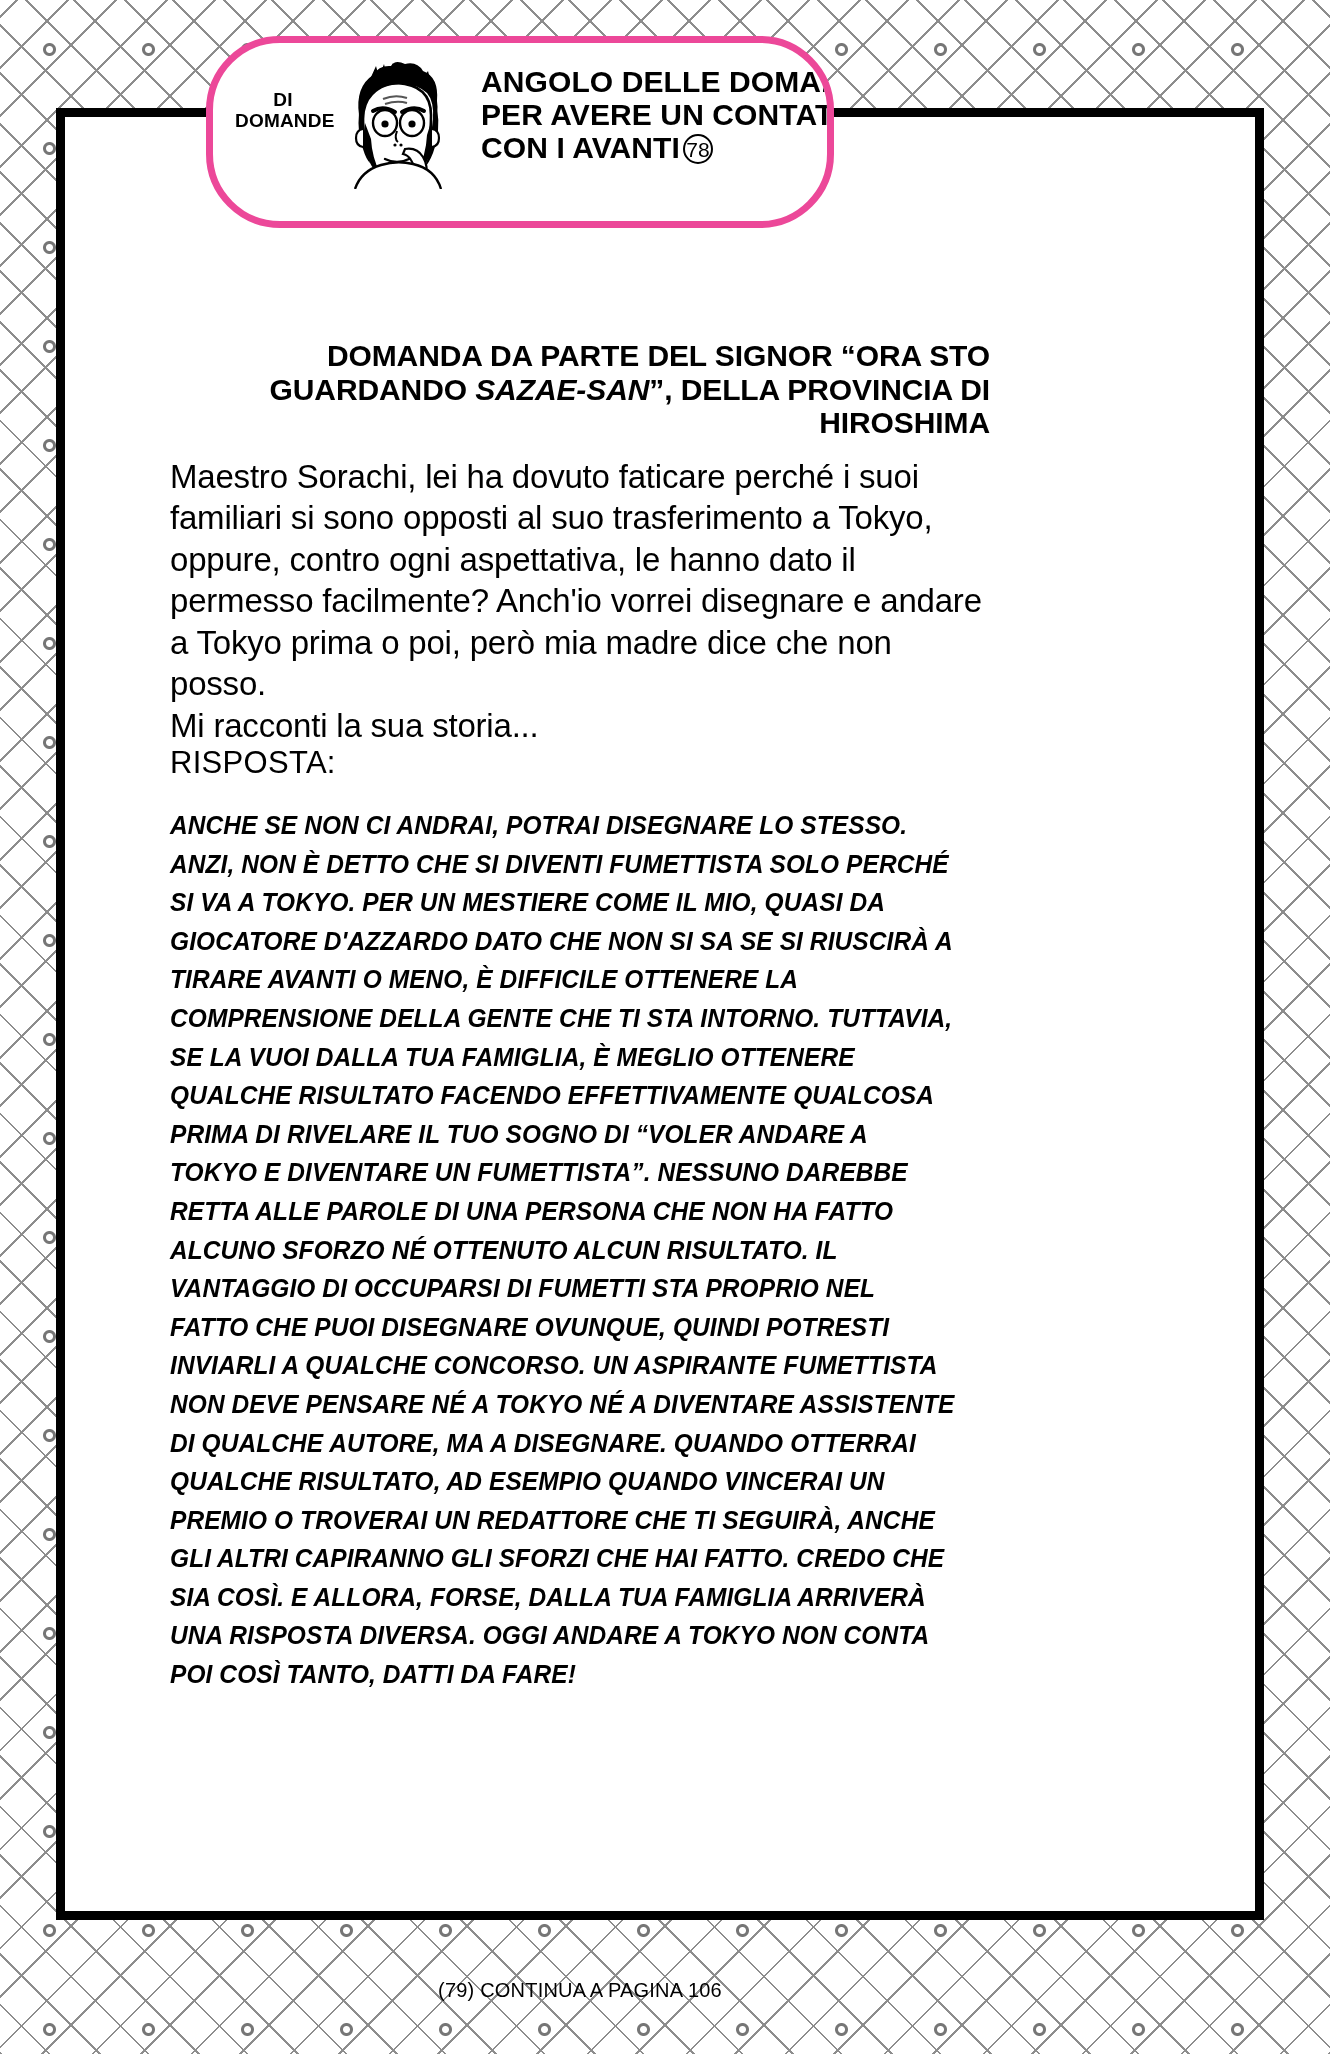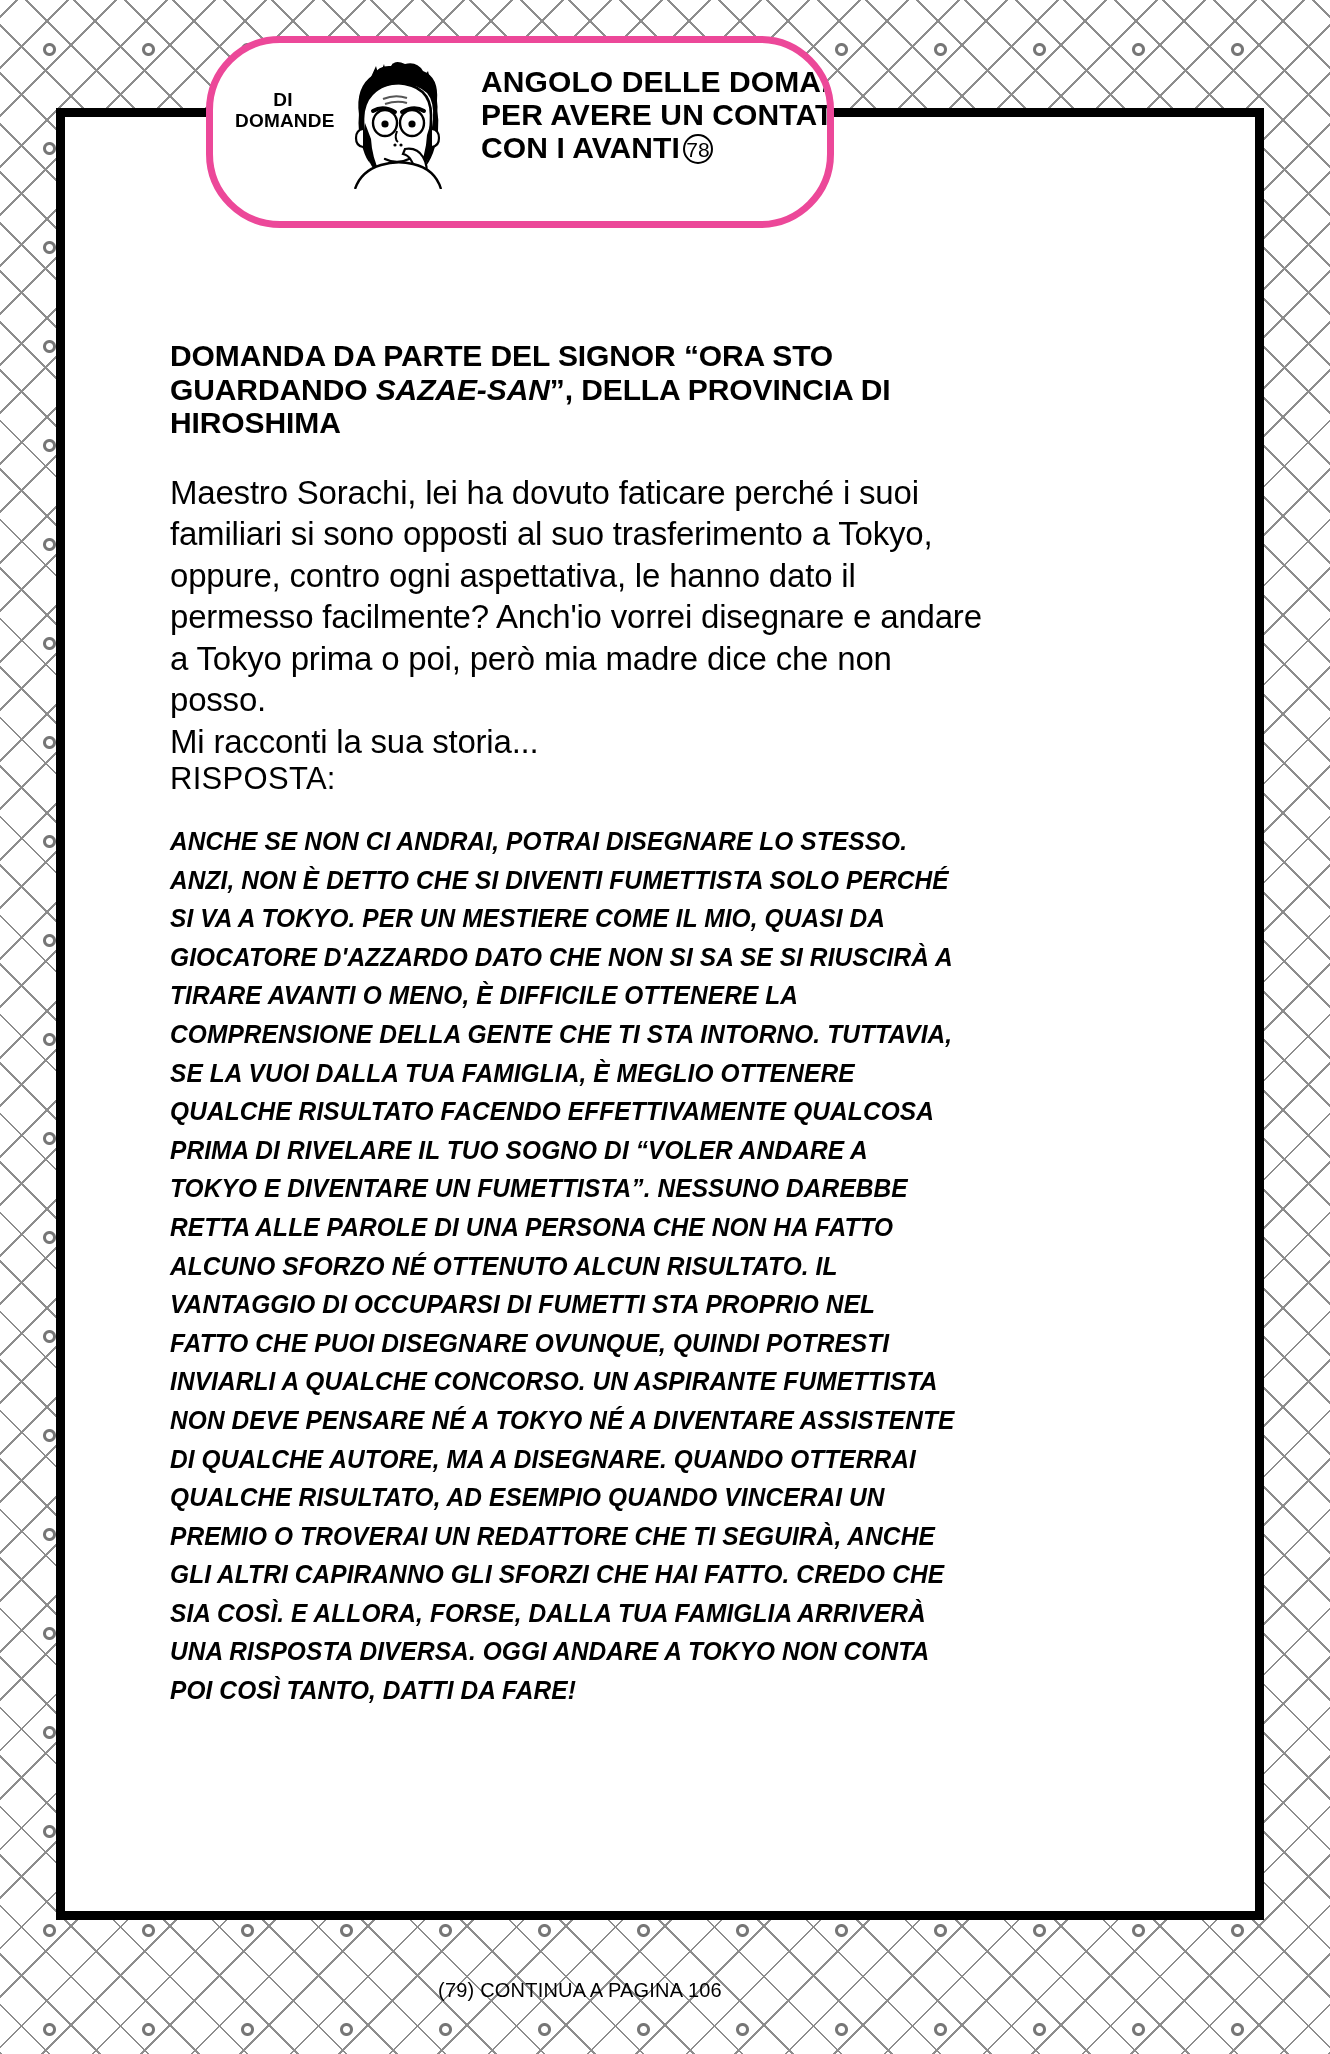--- a/index.html
+++ b/index.html
@@ -116,25 +116,26 @@
     width:820px;
   }
 
   #question-title{
     font-weight:bold;
     font-size:30px;
     line-height:33.5px;
     color:#000;
     letter-spacing:-.1px;
     margin:0 0 0 0;
+    text-align:right;
   }
   #question-title .ital{font-style:italic;}
 
   #question-body{
-    margin-top:32px;
+    margin-top:16px;
     font-size:33px;
     line-height:41.5px;
     color:#000;
     font-stretch:condensed;
     letter-spacing:-.2px;
     white-space:pre-line;
   }
 
   #risposta-label{
     font-size:31px;

